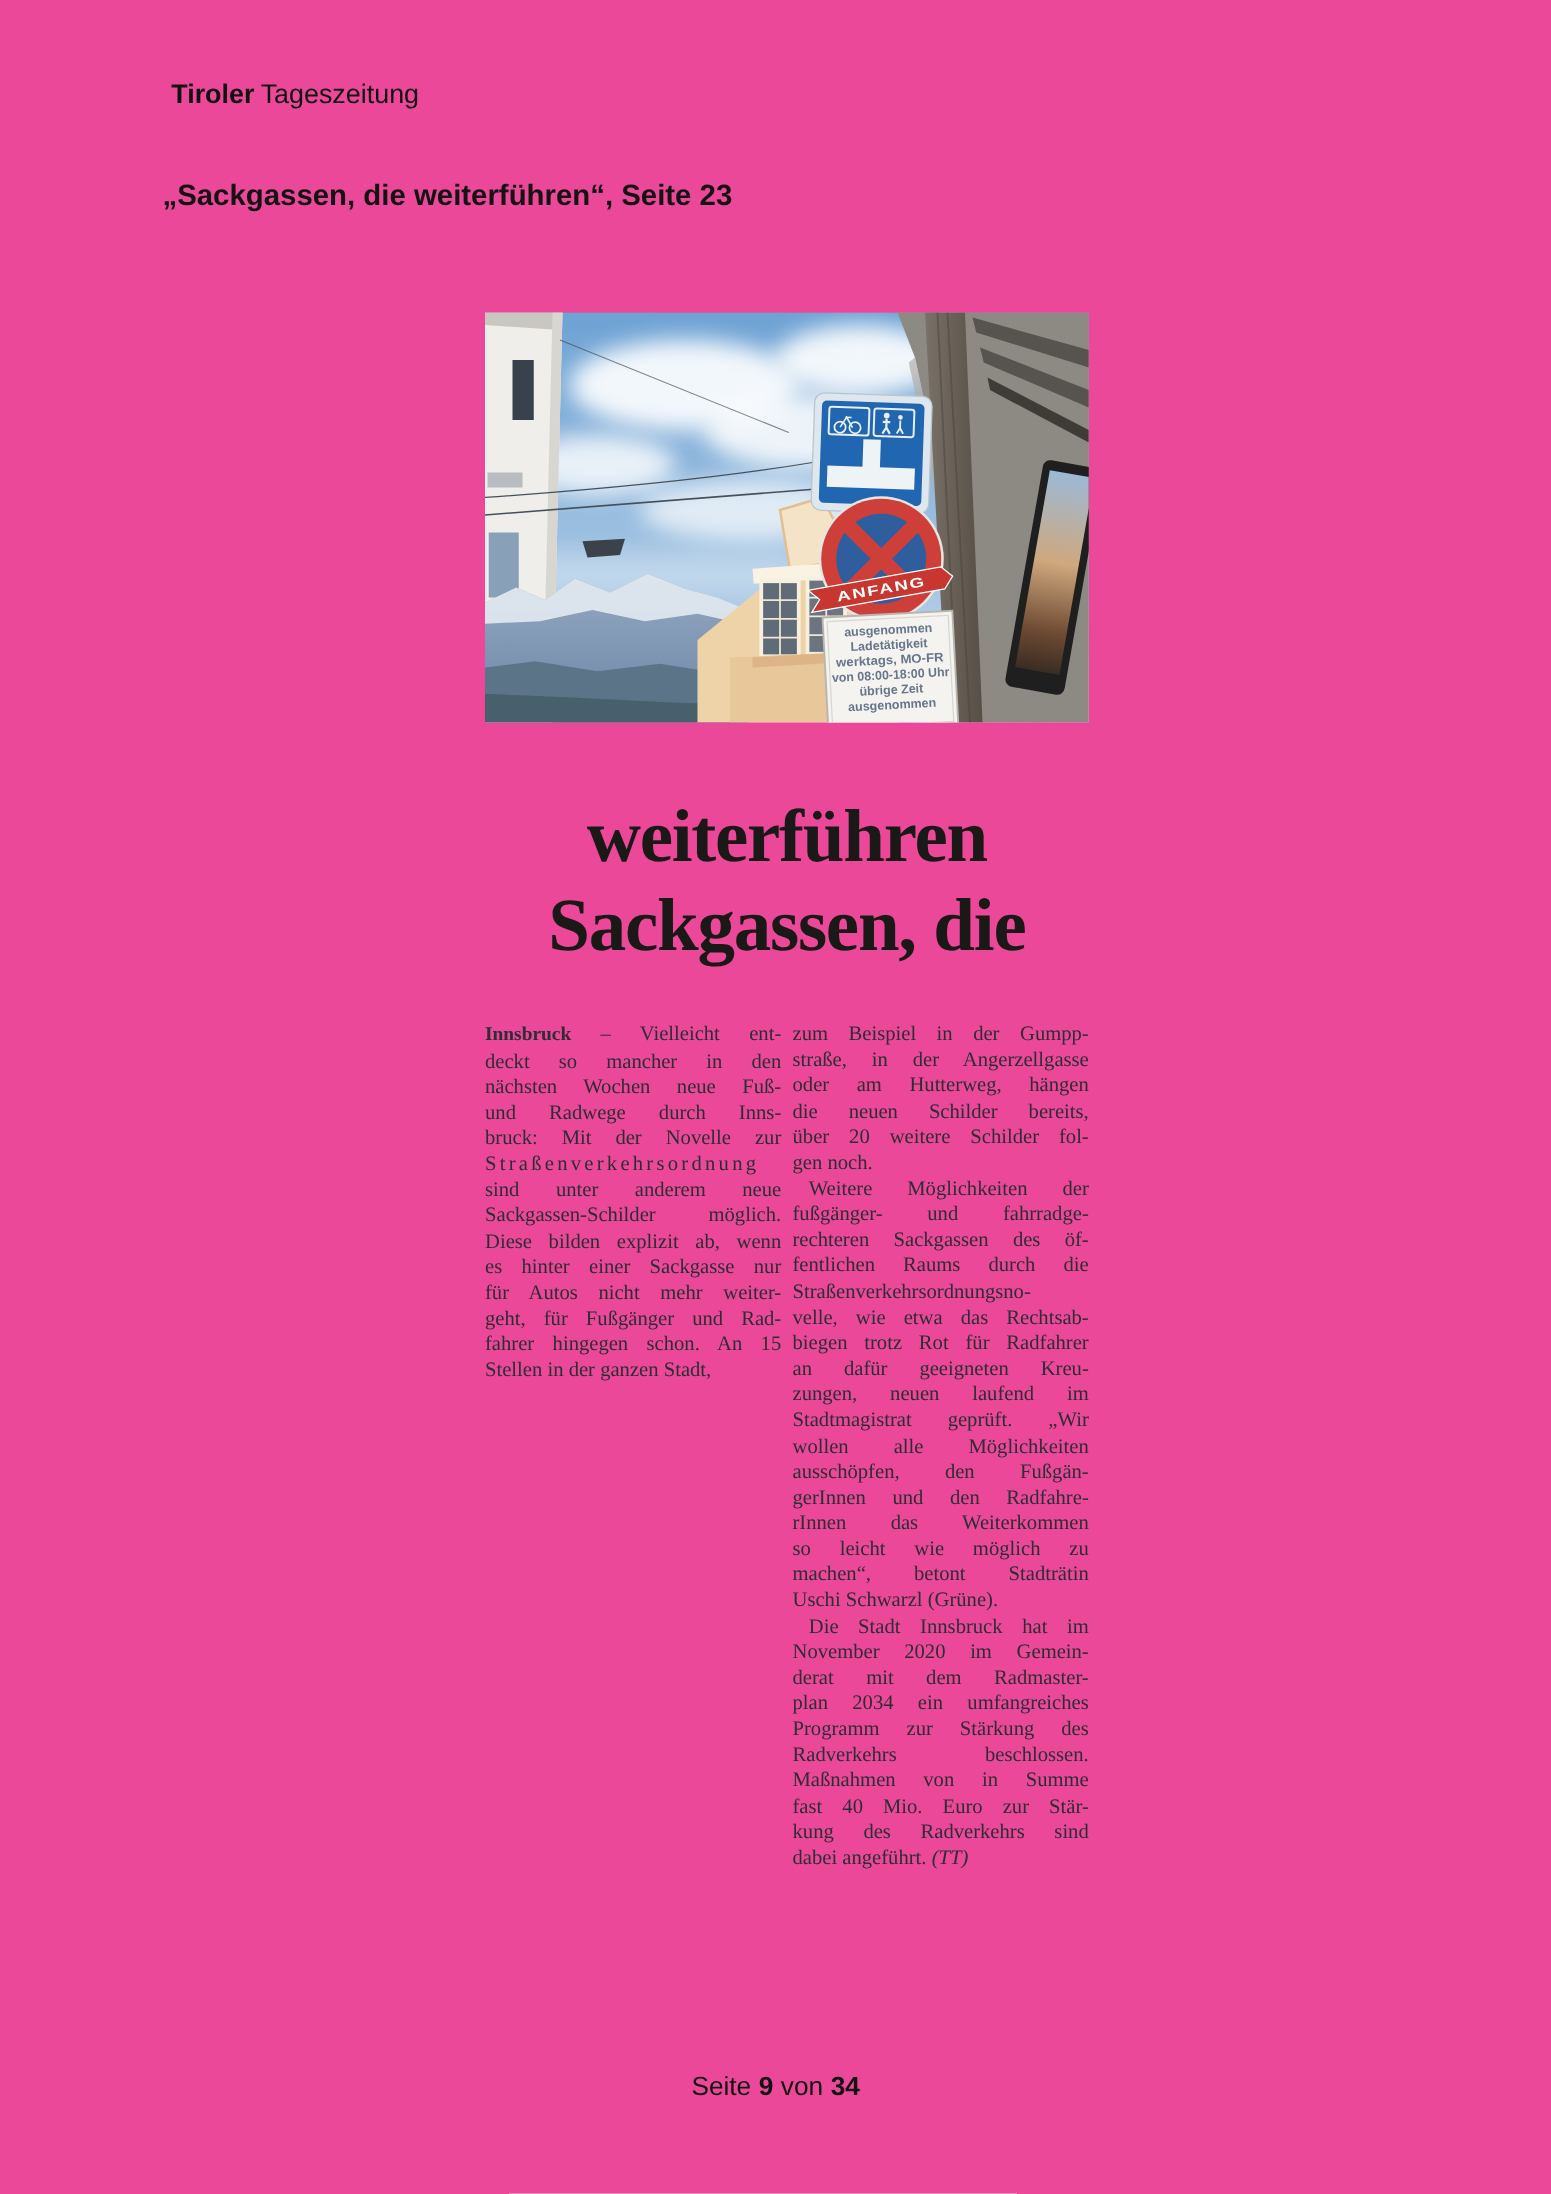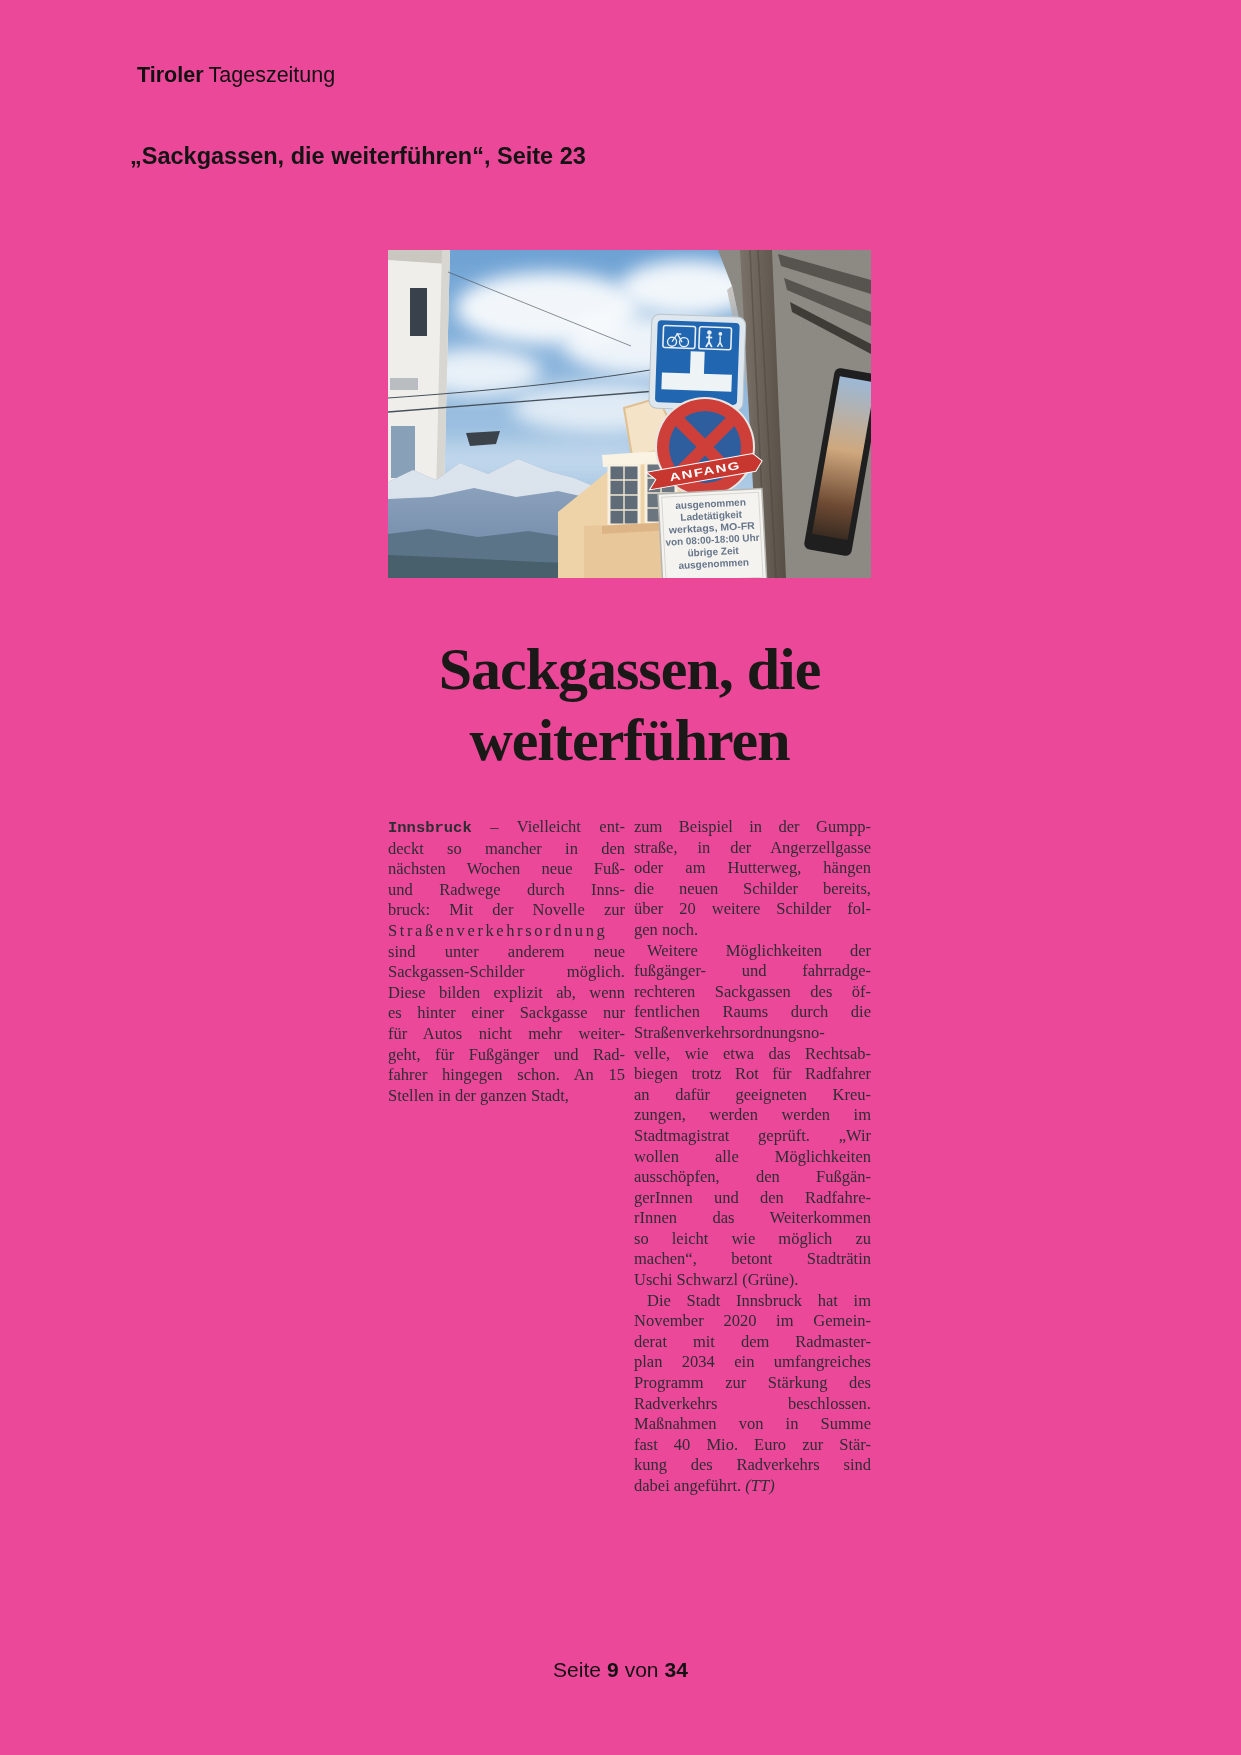--- a/index.html
+++ b/index.html
@@ -27,21 +27,21 @@
   .body-cols{position:absolute;left:388px;top:817px;width:483px;height:700px;}
   .col{position:absolute;top:0;width:237px;
        font-family:"Liberation Serif",serif;font-size:16.5px;line-height:20.6px;color:#2d2d34;}
   .col-left{left:0;}
   .col-right{left:246px;}
   .bline{text-align:justify;text-align-last:justify;}
   .bline.last{text-align-last:left;}
   .bline.ind{text-indent:13px;}
   .bline.ls{letter-spacing:2.6px;}
   .bline em{margin-top:28px;}
-  .lead{font-family:Liberation Mono, monospace;font-weight:bold;font-size:15.5px;}
+  .lead{font-family:Liberation Serif, serif;font-weight:bold;font-size:15.5px;}
 
   .page-footer{position:absolute;left:0;top:1658px;width:1241px;text-align:center;
                font-size:21px;color:#121212;}
   .page-footer .pf{margin:0 3px;}
   .pf-b{font-weight:bold;}
 </style>
 </head>
 <body>
 
 <div class="page">
@@ -199,22 +199,22 @@
           <text x="52" y="52" textLength="94" lengthAdjust="spacingAndGlyphs">von 08:00-18:00 Uhr</text>
           <text x="52" y="64">übrige Zeit</text>
           <text x="52" y="76">ausgenommen</text>
         </g>
       </g>
     </svg>
   </div>
 
 
   <div class="headline">
+    <div>weiterführen</div>
     <div>Sackgassen, die</div>
-    <div>weiterführen</div>
   </div>
 
   <div class="body-cols">
     <div class="col col-left">
         <div class="bline"><span class="lead">Innsbruck</span> – Vielleicht ent-</div>
         <div class="bline">deckt so mancher in den</div>
         <div class="bline">nächsten Wochen neue Fuß-</div>
         <div class="bline">und Radwege durch Inns-</div>
         <div class="bline">bruck: Mit der Novelle zur</div>
         <div class="bline ls">Straßenverkehrsordnung</div>
@@ -235,21 +235,21 @@
         <div class="bline">über 20 weitere Schilder fol-</div>
         <div class="bline last">gen noch.</div>
         <div class="bline ind">Weitere Möglichkeiten der</div>
         <div class="bline">fußgänger- und fahrradge-</div>
         <div class="bline">rechteren Sackgassen des öf-</div>
         <div class="bline">fentlichen Raums durch die</div>
         <div class="bline">Straßenverkehrsordnungsno-</div>
         <div class="bline">velle, wie etwa das Rechtsab-</div>
         <div class="bline">biegen trotz Rot für Radfahrer</div>
         <div class="bline">an dafür geeigneten Kreu-</div>
-        <div class="bline">zungen, werden werden im</div>
+        <div class="bline">zungen, neuen laufend im</div>
         <div class="bline">Stadtmagistrat geprüft. „Wir</div>
         <div class="bline">wollen alle Möglichkeiten</div>
         <div class="bline">ausschöpfen, den Fußgän-</div>
         <div class="bline">gerInnen und den Radfahre-</div>
         <div class="bline">rInnen das Weiterkommen</div>
         <div class="bline">so leicht wie möglich zu</div>
         <div class="bline">machen“, betont Stadträtin</div>
         <div class="bline last">Uschi Schwarzl (Grüne).</div>
         <div class="bline ind">Die Stadt Innsbruck hat im</div>
         <div class="bline">November 2020 im Gemein-</div>

